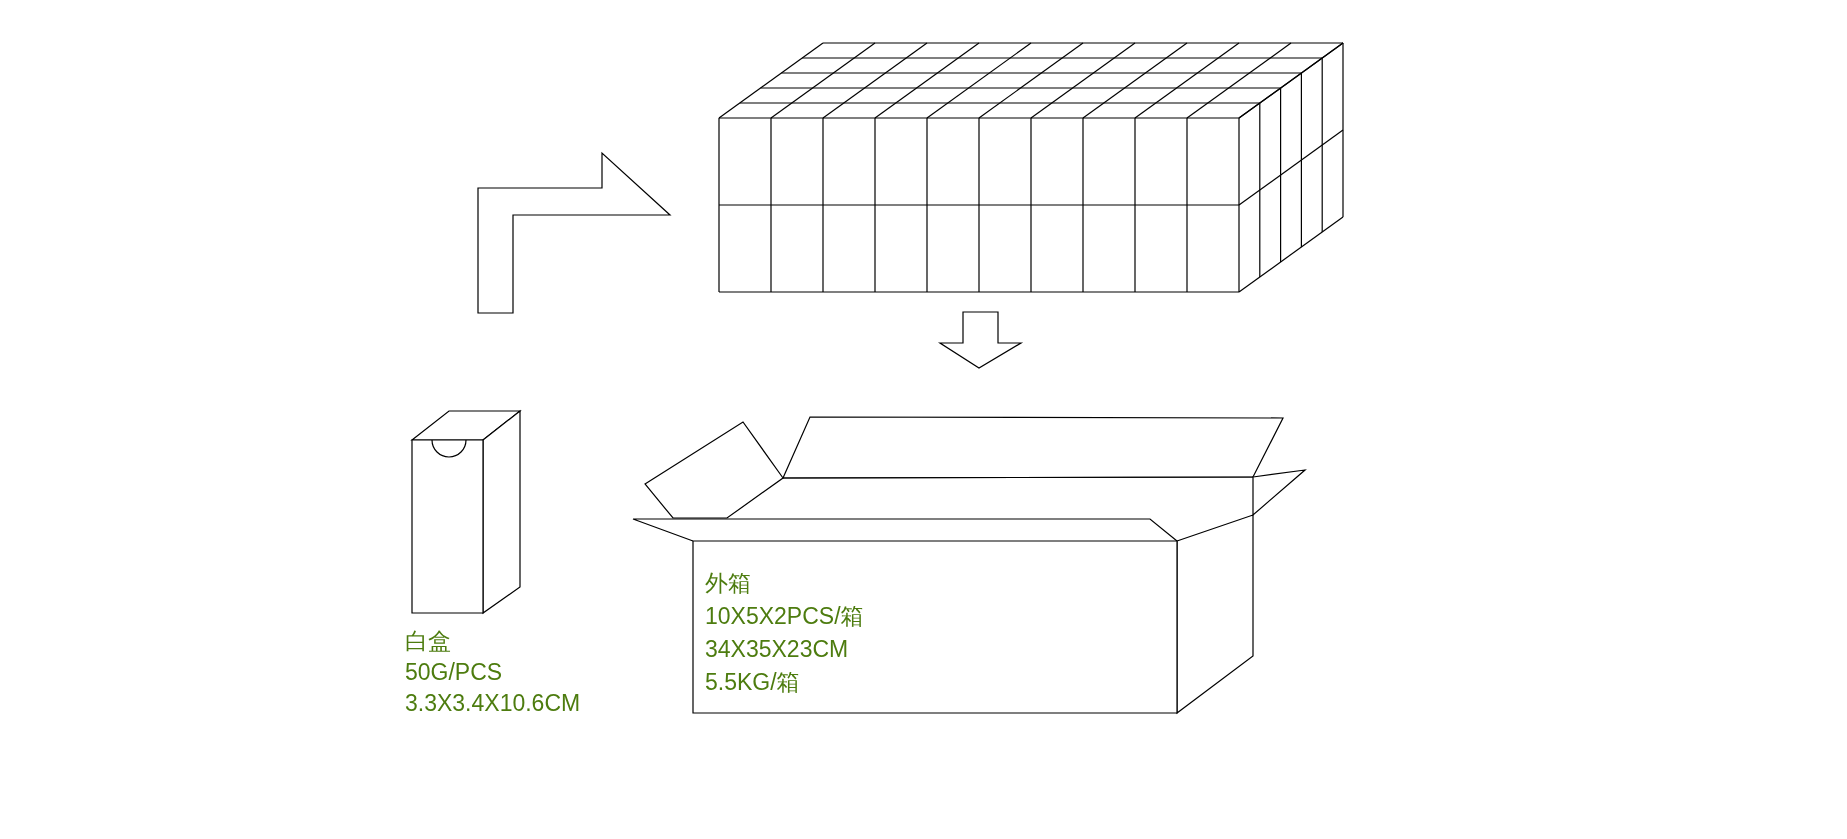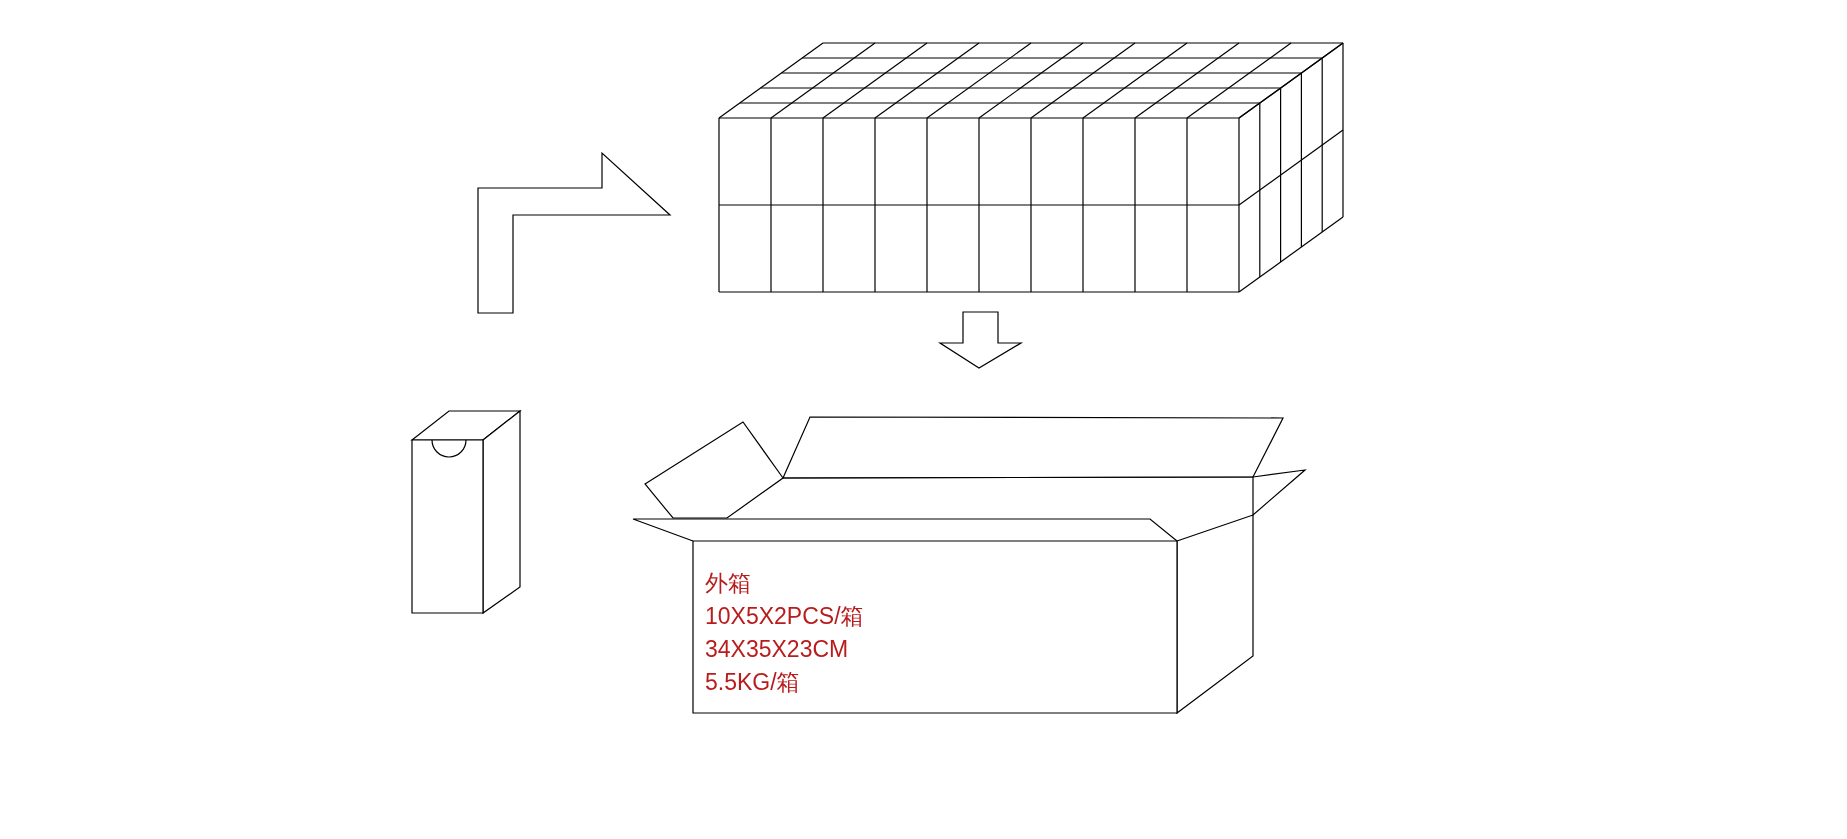--- a/index.html
+++ b/index.html
@@ -6,21 +6,21 @@
   .canvas {
     position:relative;
     width:1847px; height:839px;
     background:#ffffff;
     overflow:hidden;
     font-family:"Liberation Sans","DejaVu Sans",sans-serif;
   }
   .canvas svg { position:absolute; left:0; top:0; width:1847px; height:839px; }
   .face { fill:#ffffff; stroke:#000000; stroke-width:1.2; stroke-linejoin:miter; }
   .ln   { fill:none;   stroke:#000000; stroke-width:1.2; stroke-linejoin:miter; }
-  .label-block { position:absolute; color:#b91c1c; white-space:nowrap; }
+  .label-block { position:absolute; color:#4d7c0f; white-space:nowrap; }
   .label-block div { height:auto; }
   #unit-box-label { left:405px; top:626px; font-size:23px; line-height:31px; }
   #carton-label   { left:705px; top:567px; font-size:23px; line-height:33px; }
 </style>
 </head>
 <body>
 
 <div class="canvas">
 
   <svg viewBox="0 0 1847 839">
@@ -81,20 +81,25 @@
       <path class="face" d="M783,478 L810,417 L1283,418 L1253,477 Z"></path>
       <path class="face" d="M645,484 L743,422 L783,478 L727,518 L673,518 Z"></path>
       <path class="face" d="M1253,477 L1305,470 L1253,515 Z"></path>
       <path class="ln" d="M783,478 L1253,477"></path>
       <path class="ln" d="M693,541 L633,519 L1150,519 L1177,541"></path>
       <path class="face" d="M1177,541 L1253,515 L1253,656 L1177,713 Z"></path>
       <path class="face" d="M693,541 H1177 V713 H693 Z"></path>
     </g>
   </svg>
 
+  <div class="label-block" id="unit-box-label">
+    <div>白盒</div>
+    <div>50G/PCS</div>
+    <div>3.3X3.4X10.6CM</div>
+  </div>
 
   <div class="label-block" id="carton-label">
     <div>外箱</div>
     <div>10X5X2PCS/箱</div>
     <div>34X35X23CM</div>
     <div>5.5KG/箱</div>
   </div>
 
 </div>
 

